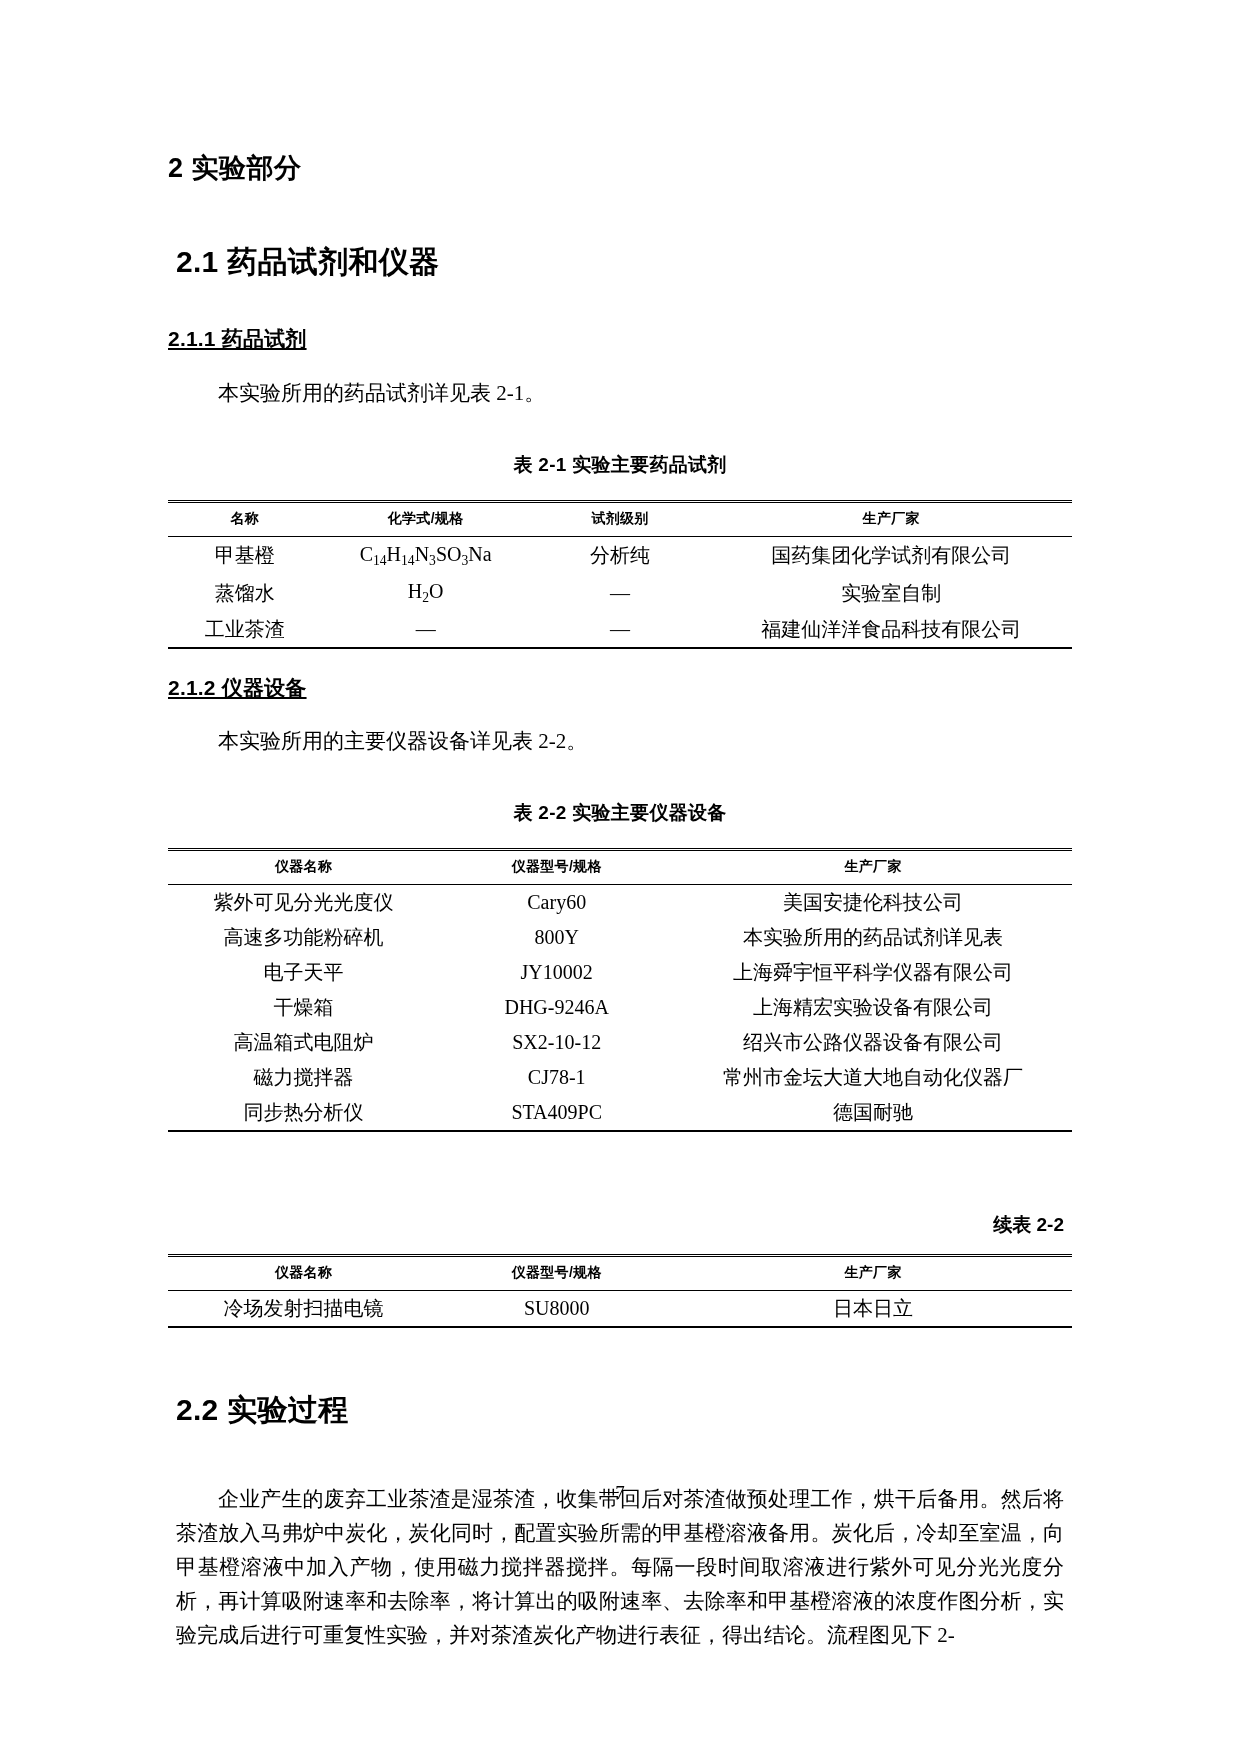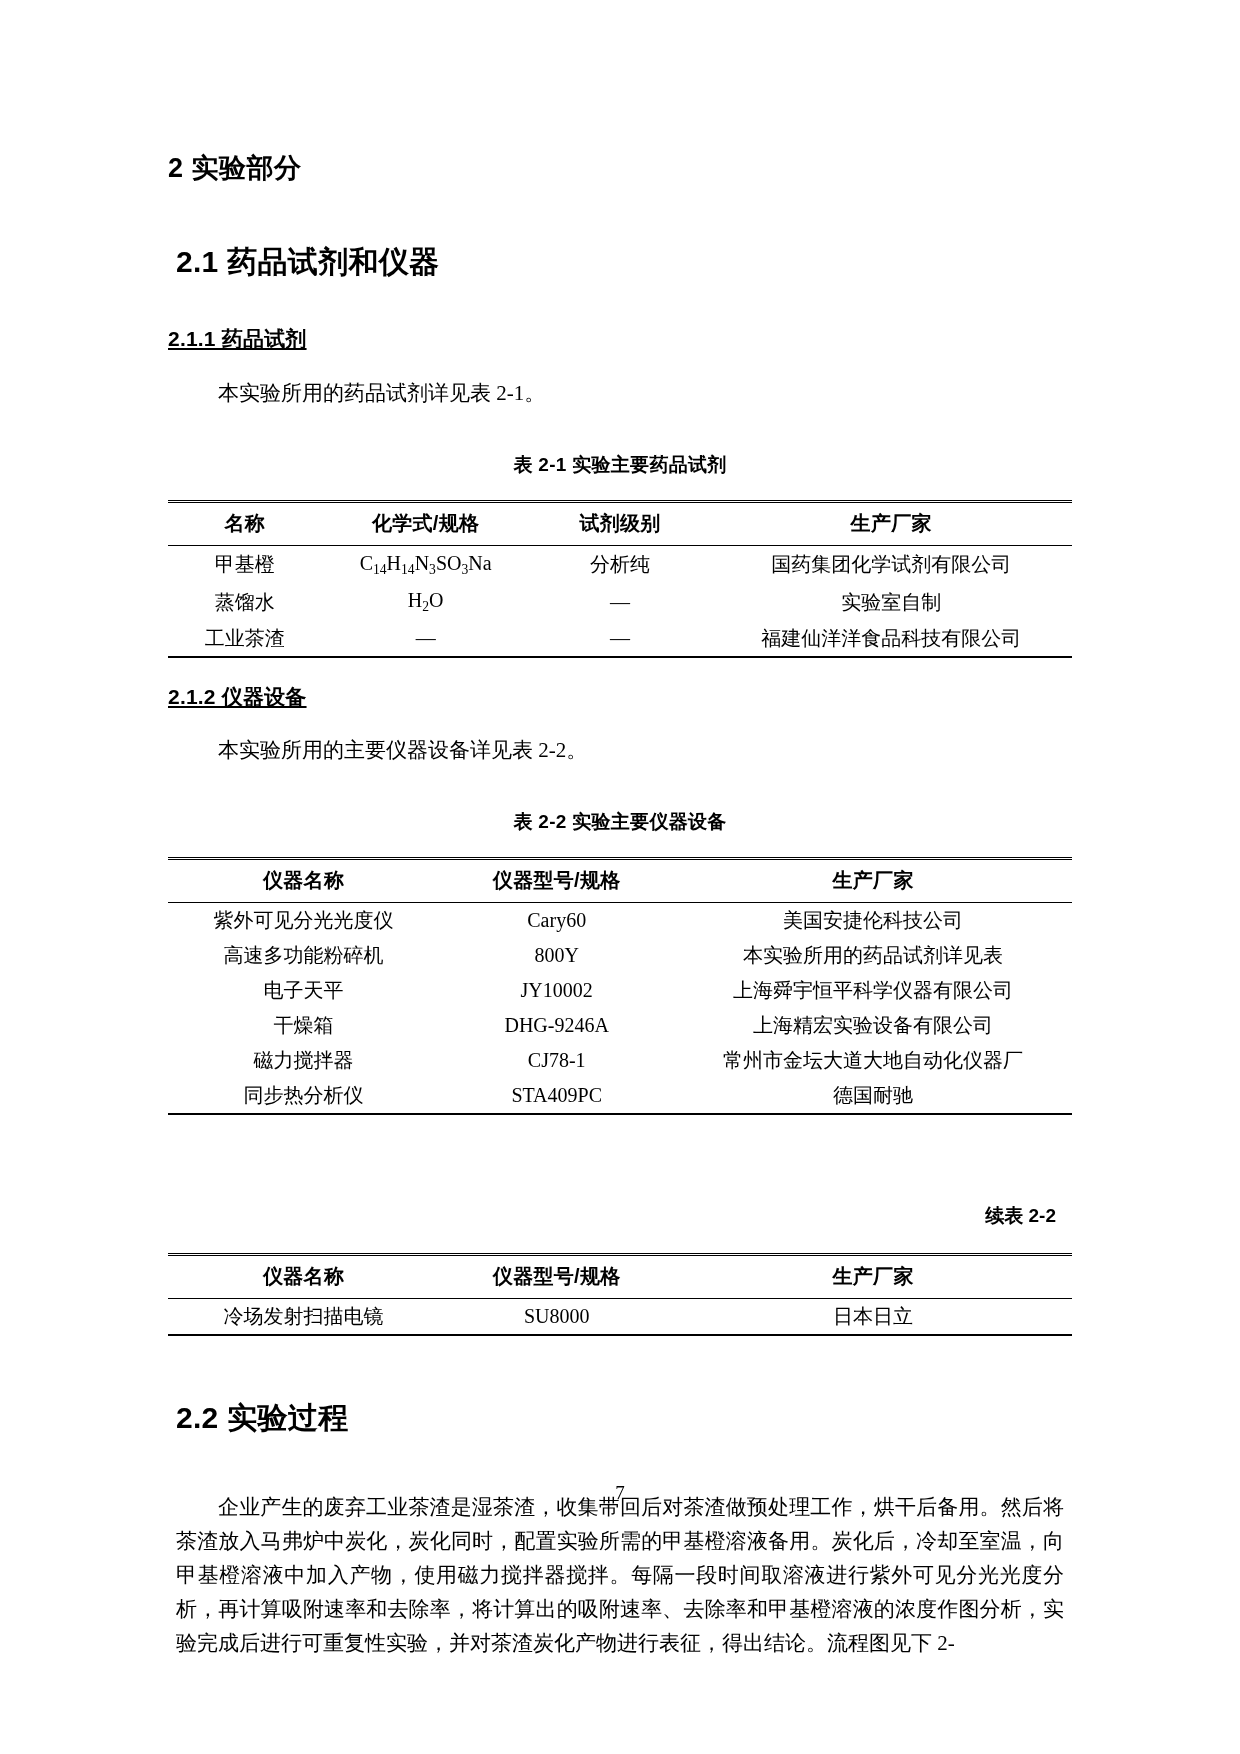--- a/index.html
+++ b/index.html
@@ -74,32 +74,32 @@
     font-weight: bold;
     text-align: center;
     margin: 12px;
     letter-spacing: 0.3px;
   }
   .cont-label {
     font-family: "Liberation Sans", "DejaVu Sans", sans-serif;
     font-size: 19px;
     font-weight: bold;
     text-align: right;
-    margin: 16px;
+    margin: 8px;
   }
 
   
   table.tri {
     border-collapse: collapse;
     width: 100%;
     table-layout: fixed;
   }
   table.tri thead th {
     font-family: "Liberation Sans", "DejaVu Sans", sans-serif;
-    font-size: 20px;
+    font-size: 14px;
     font-weight: bold;
     padding: 7px 2px 8px 2px;
     text-align: center;
     letter-spacing: 0.3px;
   }
   table.tri tbody td {
     font-size: 20px;
     padding: 5px 2px 5px 2px;
     text-align: center;
     line-height: 1.25;
@@ -220,20 +220,25 @@
             <td>电子天平</td>
             <td>JY10002</td>
             <td>上海舜宇恒平科学仪器有限公司</td>
           </tr>
           <tr>
             <td>干燥箱</td>
             <td>DHG-9246A</td>
             <td>上海精宏实验设备有限公司</td>
           </tr>
           <tr>
+            <td>高温箱式电阻炉</td>
+            <td>SX2-10-12</td>
+            <td>绍兴市公路仪器设备有限公司</td>
+          </tr>
+          <tr>
             <td>磁力搅拌器</td>
             <td>CJ78-1</td>
             <td>常州市金坛大道大地自动化仪器厂</td>
           </tr>
           <tr>
             <td>同步热分析仪</td>
             <td>STA409PC</td>
             <td>德国耐驰</td>
           </tr>
         </tbody>

